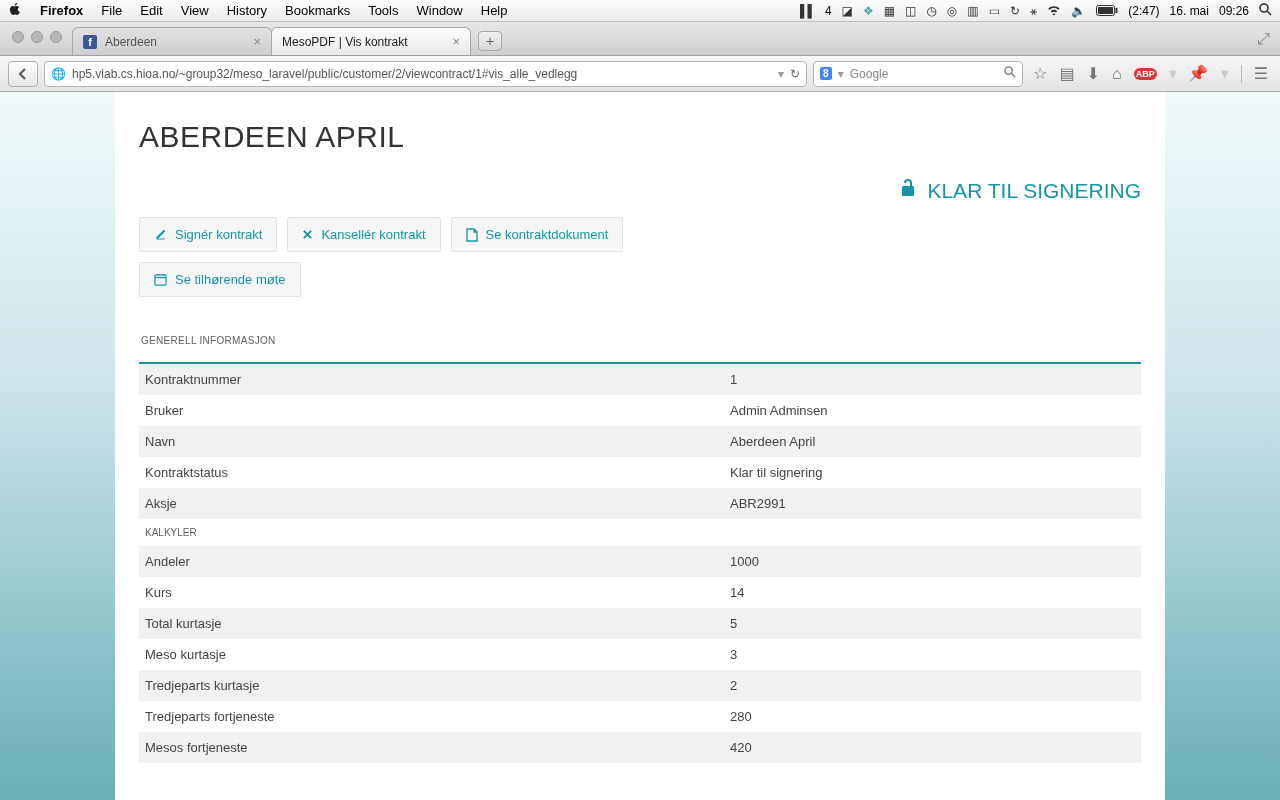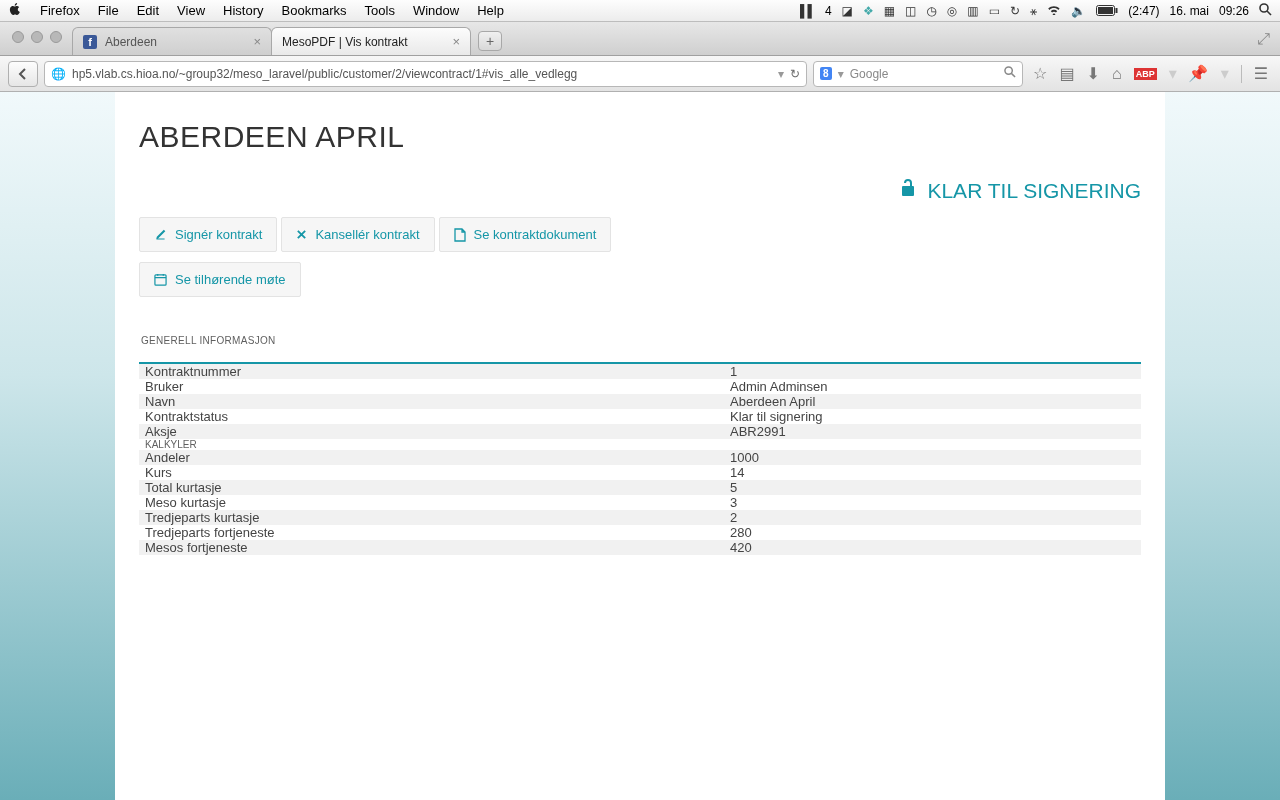--- a/index.html
+++ b/index.html
@@ -5,21 +5,21 @@
   * { box-sizing: border-box; margin: 0; padding: 0; }
   html, body { width: 1280px; height: 800px; overflow: hidden; font-family: "Lucida Grande", "Helvetica Neue", Arial, sans-serif; }
 
   
   .mac-menubar {
     height: 22px; background: linear-gradient(#fdfdfd, #ececec);
     border-bottom: 1px solid #bdbdbd; display: flex; align-items: center;
     font-size: 13px; color: #000; padding: 0 8px; gap: 0;
   }
   .mac-menubar .left { display: flex; align-items: center; gap: 18px; }
-  .mac-menubar .left .app { font-weight: normal; }
+  .mac-menubar .left .app { font-weight: bold; }
   .mac-menubar .right { margin-left: auto; display: flex; align-items: center; gap: 10px; font-size: 12px; }
   .mac-menubar .right svg, .mac-menubar .right .glyph { color: #333; }
 
   
   .browser { height: 778px; background: #d7d7d7; display: flex; flex-direction: column; }
   .tabstrip {
     height: 34px; background: linear-gradient(#e7e7e7, #cfcfcf);
     display: flex; align-items: flex-end; padding-left: 4px; position: relative;
     border-bottom: 1px solid #a0a0a0;
   }
@@ -68,41 +68,41 @@
   }
   .page h1 {
     font-family: "Helvetica Neue", Arial, sans-serif; font-weight: 300;
     font-size: 30px; letter-spacing: 0.5px; color: #333;
   }
   .status-banner {
     text-align: right; color: #1596a7; font-size: 21px; font-weight: 400;
     margin: 24px 0 14px 0; display: flex; justify-content: flex-end; align-items: center; gap: 8px;
     font-family: "Helvetica Neue", Arial, sans-serif;
   }
-  .action-row { display: flex; flex-wrap: wrap; gap: 4px; margin-bottom: 10px; }
+  .action-row { display: flex; flex-wrap: wrap; gap: 10px; margin-bottom: 10px; }
   .action-btn {
     background: #f6f6f6; border: 1px solid #e3e3e3; color: #1596a7;
     font-size: 13px; padding: 9px 14px; display: inline-flex; align-items: center; gap: 8px;
     border-radius: 2px; font-family: "Helvetica Neue", Arial, sans-serif;
   }
   .action-btn .ic { color: #1596a7; display:inline-flex; }
 
   .section-title {
     font-size: 10px; color: #5f5f5f; letter-spacing: 0.3px;
     border-bottom: 2px solid #1596a7; padding: 28px 0 16px 2px;
     font-family: "Helvetica Neue", Arial, sans-serif;
   }
   table.info { width: 100%; border-collapse: collapse; font-size: 13px; color: #444; }
   table.info tr:nth-child(odd) td { background: #f1f1f1; }
-  table.info td { padding: 0 6px; }
+  table.info td { padding: 8px 6px; }
   table.info td:first-child { width: 585px; }
   .subheader td { background: #fff !important; font-size: 10px; color: #5f5f5f; padding-top: 18px; }
 
   .glyph { font-family: Arial, sans-serif; }
-  .abp { background:#d33; color:#fff; font-size:9px; font-weight:bold; padding:1px 2px; border-radius:0;}
+  .abp { background:#d33; color:#fff; font-size:9px; font-weight:bold; padding:1px 2px; border-radius:6px;}
 </style>
 </head>
 <body>
 
 <div class="mac-menubar">
   <div class="left">
     <span><svg width="14" height="14" viewBox="0 0 16 16">
           <path fill="#222" d="M11.2 8.5c0-1.7 1.4-2.5 1.5-2.6-0.8-1.2-2-1.3-2.5-1.3-1 0-2 .6-2.5.6s-1.3-.6-2.2-.6c-1.1 0-2.2.7-2.8 1.7-1.2 2.1-.3 5.2.9 6.9.6.8 1.3 1.7 2.2 1.7.9 0 1.2-.6 2.3-.6s1.4.6 2.3.6c1 0 1.6-.8 2.2-1.7.4-.6.7-1.2.9-1.9-1.1-.4-2.3-1.2-2.3-2.8zM9.7 3.2c.5-.6.8-1.4.7-2.2-.7 0-1.5.5-2 1.1-.4.5-.8 1.3-.7 2.1.8 0 1.5-.4 2-1z"></path>
         </svg></span>
     <span class="app">Firefox</span>

